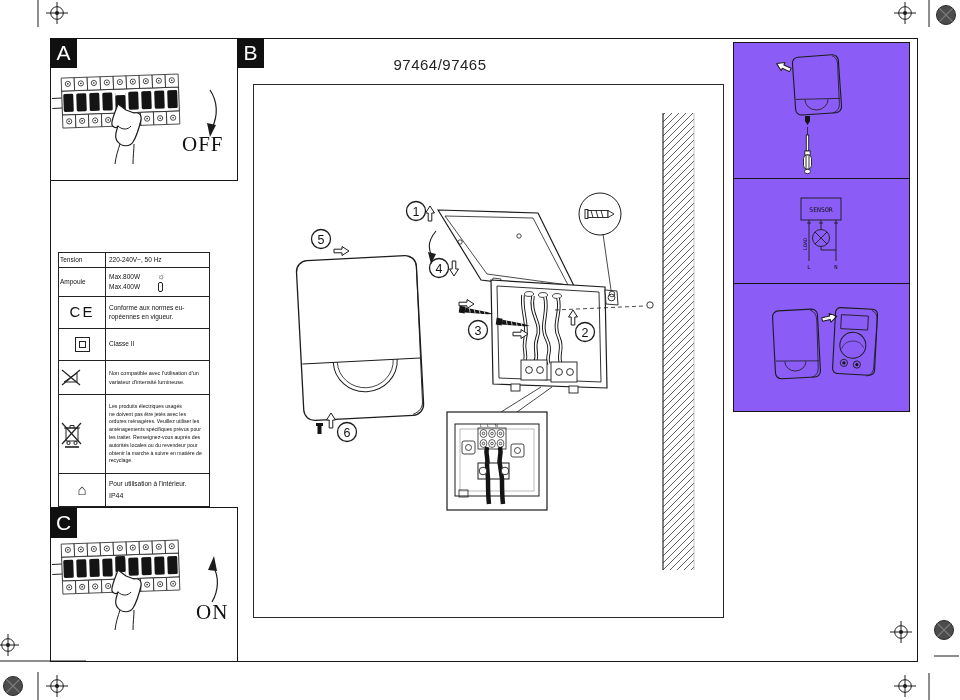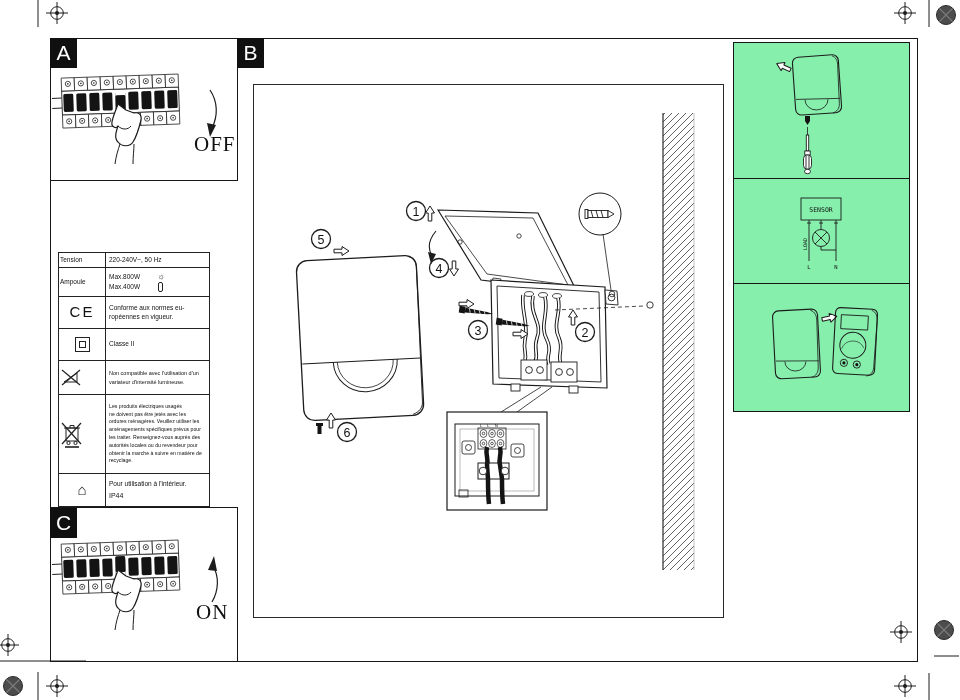--- a/index.html
+++ b/index.html
@@ -10,21 +10,21 @@
   .frame{position:absolute;left:50px;top:38px;width:866px;height:622px;border:1.6px solid #161616;}
   .secA{position:absolute;left:50px;top:38px;width:187px;height:142px;border-right:1.6px solid #161616;border-bottom:1.6px solid #161616;}
   .secC{position:absolute;left:50px;top:507px;width:187px;height:153px;border-right:1.6px solid #161616;border-top:1.6px solid #161616;}
   .secLabel{position:absolute;left:0;top:0;width:27px;height:30px;background:#101010;color:#fff;
             display:flex;align-items:center;justify-content:center;font-size:21px;font-weight:400;}
   .bLabel{position:absolute;left:237px;top:38px;width:27px;height:30px;background:#101010;color:#fff;
           display:flex;align-items:center;justify-content:center;font-size:21px;}
   .title{position:absolute;left:350px;top:56px;width:180px;text-align:center;font-size:15px;letter-spacing:.5px;color:#222;}
   .offon{position:absolute;font-family:"Liberation Serif",serif;font-size:21px;letter-spacing:1px;color:#111;}
   .innerBox{position:absolute;left:253px;top:84px;width:469px;height:532px;border:1px solid #2a2a2a;}
-  .sidePanel{position:absolute;left:733px;width:175px;border:1.6px solid #161616;background:#86efac;}
+  .sidePanel{position:absolute;left:733px;width:175px;border:1.6px solid #161616;background:#8b5cf6;}
   .p1{top:42px;height:136px;} .p2{top:178px;height:105px;} .p3{top:283px;height:127px;}
   
   table.spec{position:absolute;left:58px;top:252px;width:152px;border-collapse:collapse;}
   table.spec td{border:1px solid #222;font-size:6.5px;line-height:1.35;padding:2px 3px;vertical-align:middle;color:#111;}
   table.spec td.ic{width:44px;text-align:center;padding:1px;}
   td.txt{white-space:pre-line;}
   .small td.txt, td.tiny{font-size:5.2px !important;line-height:1.5;}
   .r5 td.txt{font-size:5.5px !important;line-height:1.5;}
   .lbl{padding-left:3px;}
   .amp{display:flex;align-items:center;justify-content:space-between;width:56px;}
@@ -122,21 +122,21 @@
                  C72,109 80,109 83,104 C87,98 89,90 91,82 C92,76 88,74 84,75 L76,72 Z" fill="#fff" stroke="#1c1c1c" stroke-width="1.2" stroke-linejoin="round"></path>
         <path d="M68,88 C72,92 78,92 81,88" fill="none" stroke="#1c1c1c" stroke-width="1"></path>
         <path d="M70,106 C68,112 66,118 65,126" fill="none" stroke="#1c1c1c" stroke-width="1"></path>
         <path d="M84,106 C84,112 83,118 83,126" fill="none" stroke="#1c1c1c" stroke-width="1"></path>
       </g>
       <g>
         <path d="M160,52 C168,64 168,78 162,90" fill="none" stroke="#1c1c1c" stroke-width="1.2"></path>
         <polygon points="157,85 166,87 160,99" fill="#1c1c1c"></polygon>
       </g>
     </svg>
-    <div class="offon" style="left:144px;top:94px;">OFF</div>
+    <div class="offon" style="left:132px;top:94px;">OFF</div>
   </div>
 
   <div class="secC">
     <div class="secLabel">C</div>
     <svg width="187" height="151" viewBox="0 0 187 151">
       <g transform="translate(12,34) rotate(-2 60 25)">
         <line x1="-10" y1="20" x2="0" y2="20" stroke="#222" stroke-width="1"></line>
         <line x1="-10" y1="30" x2="0" y2="30" stroke="#222" stroke-width="1"></line>
         <rect x="0" y="13" width="117" height="24" fill="#fff" stroke="#222" stroke-width="0.9"></rect>
         <use href="#bmod" x="0"></use>
@@ -160,20 +160,21 @@
       </g>
       <g>
         <path d="M162,94 C169,82 169,68 163,58" fill="none" stroke="#1c1c1c" stroke-width="1.2"></path>
         <polygon points="158,62 167,63 164,48" fill="#1c1c1c"></polygon>
       </g>
     </svg>
     <div class="offon" style="left:146px;top:92px;">ON</div>
   </div>
 
   <div class="bLabel">B</div>
+  <div class="title">97464/97465</div>
 
   <table class="spec">
     <tbody>
         <tr class="r1">
       <td class="ic lbl" style="height:12px;text-align:left;">Tension</td>
       <td class="txt">220-240V~, 50 Hz</td>
     </tr>
     <tr class="r2">
       <td class="ic lbl" style="height:26px;text-align:left;">Ampoule</td>
       <td>

